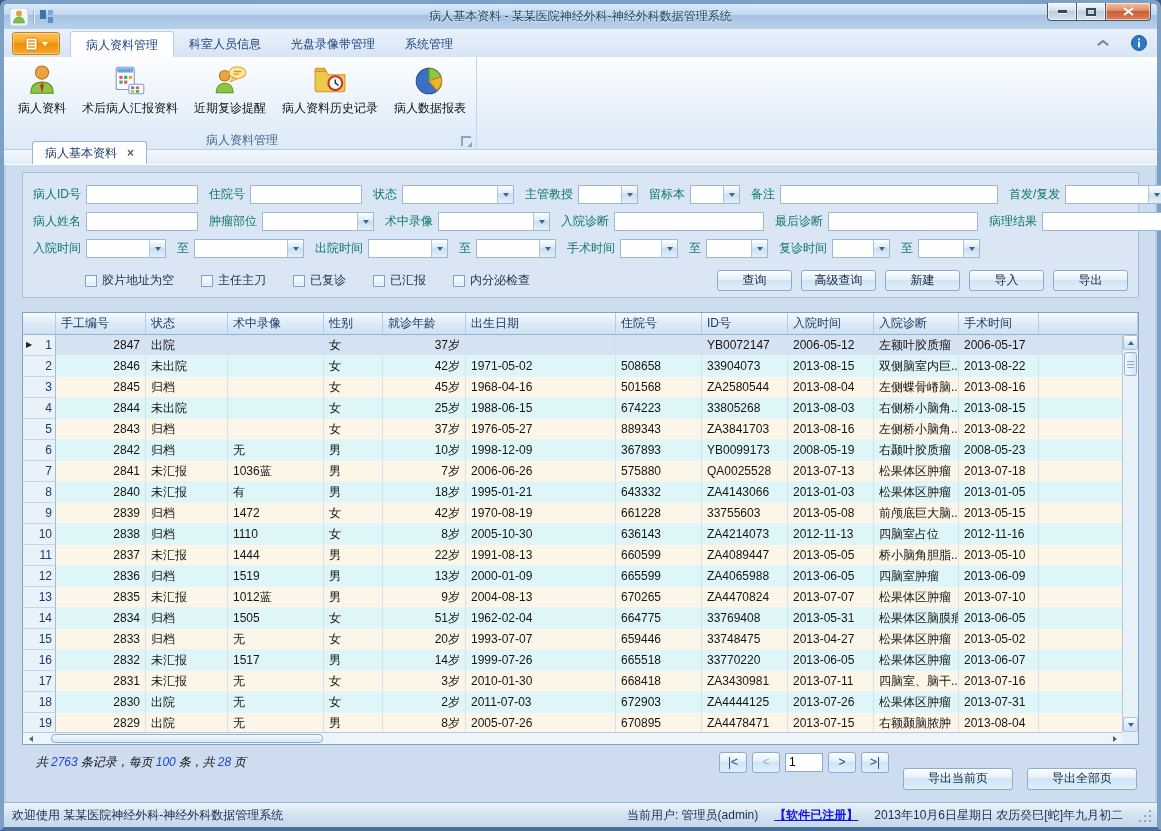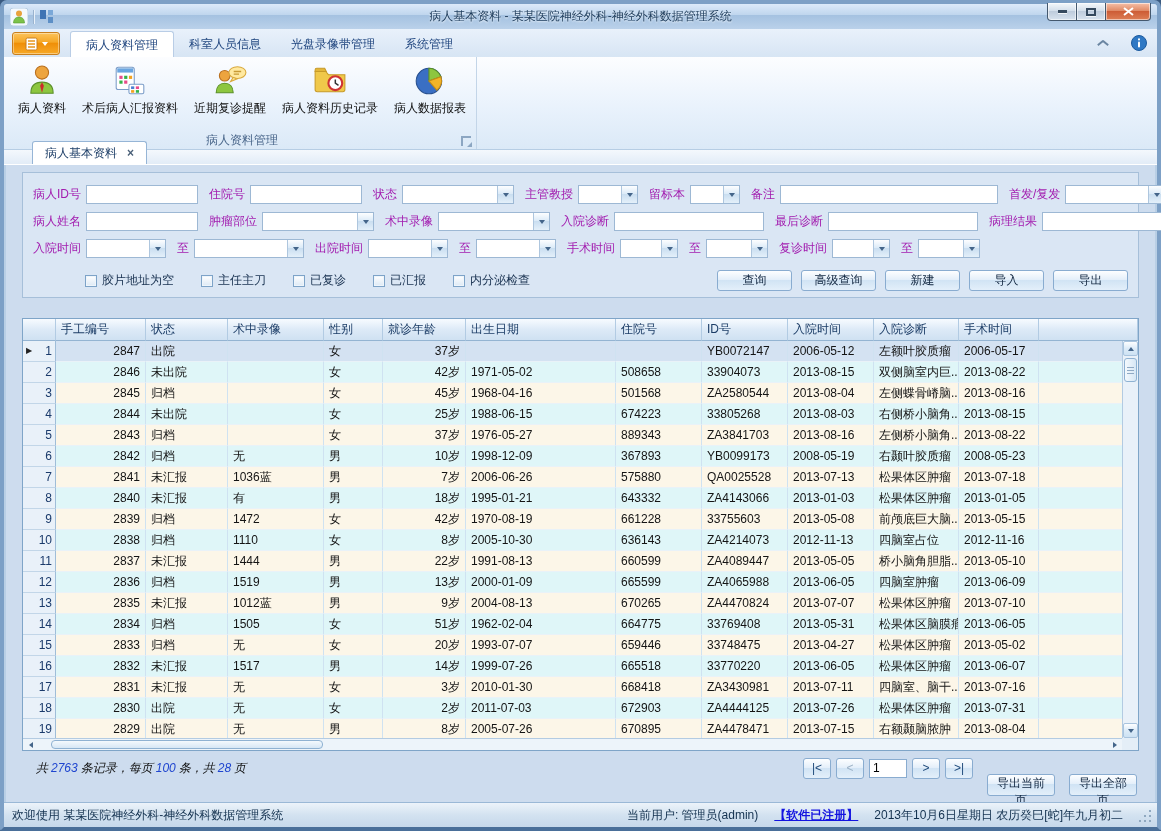--- a/index.html
+++ b/index.html
@@ -46,37 +46,37 @@
   
   .doctabs { height:15px; background:linear-gradient(#f4f8fd,#e2ecf7); display:flex; align-items:flex-end; padding-left:28px; border-bottom:1px solid #fff; }
   .dtab { background:#fff; border:1px solid #96b5d6; border-bottom:none; border-radius:3px 3px 0 0; height:23px; display:flex; align-items:center; gap:10px; padding:0 12px; color:#1e3f68; }
   .dtab .x { color:#4a6078; font-weight:bold; font-size:12px; line-height:1; }
 
   
   .content { flex:1; background:#cddcee; padding:7px 16px 0; display:flex; flex-direction:column; border-left:2px solid #b9cfe5; border-right:2px solid #b9cfe5; }
   .spanel { background:#dae6f4; border:1px solid #a6bfd9; padding:8px 10px 6px; }
   .frow { display:flex; align-items:center; height:27px; }
   .fld { display:flex; align-items:center; margin-right:11px; }
-  .fld .flabel { margin-right:5px; white-space:nowrap; color:#a21caf; }
+  .fld .flabel { margin-right:5px; white-space:nowrap; color:#0f766e; }
   .tin { height:19px; border:1px solid #9db8d4; background:#fff; font-size:12px; padding:0 3px; font-family:inherit; }
   .combo { display:flex; height:19px; border:1px solid #9db8d4; background:#fff; }
   .combo .cbx { flex:1; }
   .combo .dd { width:16px; background:linear-gradient(#fdfeff,#dcebf8 45%,#c8ddf0 46%,#e4f0fa); border-left:1px solid #aec6de; display:flex; align-items:center; justify-content:center; }
   .tri-dn { width:0; height:0; border-left:3px solid transparent; border-right:3px solid transparent; border-top:4px solid #44658a; }
 
   .ctrl-row { display:flex; align-items:center; margin-top:8px; }
   .chk { display:flex; align-items:center; margin-right:27px; }
   .chk:first-child { margin-left:52px; }
   .chk .box { width:12px; height:12px; border:1px solid #7da3c8; background:linear-gradient(#fff,#dce9f5); margin-right:5px; box-shadow:inset 0 0 0 1px #eef5fb; }
   .btn { height:21px; border:1px solid #89acd0; border-radius:3px; background:linear-gradient(#fdfeff,#e4effa 45%,#d0e3f4 46%,#e3effa); color:#10253f; font-size:12px; font-family:inherit; padding:0 4px; }
   .q-btn { width:75px; margin-left:9px; }
   .spacer { flex:1; }
 
   
-  .grid { margin-top:20px; height:433px; background:#fff; border:1px solid #7fa5c8; position:relative; overflow:hidden; }
+  .grid { margin-top:14px; height:433px; background:#fff; border:1px solid #7fa5c8; position:relative; overflow:hidden; }
   .ghead { display:flex; height:22px; }
   .ghead .hc { background:linear-gradient(#f7fbff,#ddeaf7 50%,#cfe1f2); border-right:1px solid #b2cbe3; border-bottom:1px solid #94b4d2; padding:0 5px; line-height:21px; color:#1b3c66; overflow:hidden; white-space:nowrap; }
   .trow { display:flex; height:21px; }
   .trow:nth-child(odd)  { background:#fcf6e8; }
   .trow:nth-child(even) { background:#dff6f8; }
   .trow.selected { background:#d4e2f2; }
   .cell { padding:0 5px; line-height:20px; border-right:1px solid #cfe2f1; border-bottom:1px solid #e9f2f8; overflow:hidden; white-space:nowrap; color:#141414; }
   .rowhdr { background:#e9f1f9 !important; border-right:1px solid #9fbdd8; border-bottom:1px solid #c2d6e8; display:flex; align-items:center; padding:0 3px; color:#1a3a6b; }
   .rowhdr .ind { width:9px; font-size:8px; color:#222; }
   .rowhdr .rnum { flex:1; text-align:right; }
@@ -97,21 +97,21 @@
   .corner { position:absolute; bottom:0; right:0; width:16px; height:12px; background:#e4eef7; }
 
   
   .gridfoot { height:34px; display:flex; align-items:center; padding:0 2px; }
   .summary { margin-left:12px; color:#101010;font-style:italic; }
   .summary b { color:#1f45cf; font-weight:normal; margin:0 3px; }
   .pager { display:flex; align-items:center; gap:5px; }
   .p-btn { width:28px; height:21px; color:#1f4a7a; }
   .p-btn.disabled { color:#9db2c6; }
   .p-input { width:38px; height:19px; border:1px solid #89acd0; padding:0 3px; font-size:12px; font-family:inherit; }
-  .exp-btn { width:68px; height:22px; margin-left:9px;margin-top:33px; }
+  .exp-btn { width:110px; height:22px; margin-left:9px;margin-top:33px; }
 
   
   .statusbar { height:25px; background:linear-gradient(#ecf3fa,#d3e2f0 50%,#c6d8ea); border-top:1px solid #9ab8d6; display:flex; align-items:center; position:relative; padding:0 34px 0 8px; color:#13314f; }
   .sb-right { margin-left:auto; display:flex; align-items:center; gap:16px; }
   .reg { color:#1414e0; font-weight:bold; text-decoration:underline; }
   .grip { position:absolute; right:6px; bottom:5px; width:2px; height:2px; background:#8fa8c0; box-shadow:-5px 0 0 #8fa8c0,-10px 0 0 #8fa8c0,0 -5px 0 #8fa8c0,-5px -5px 0 #8fa8c0,0 -10px 0 #8fa8c0; }
 </style>
 </head>
 <body>
 

